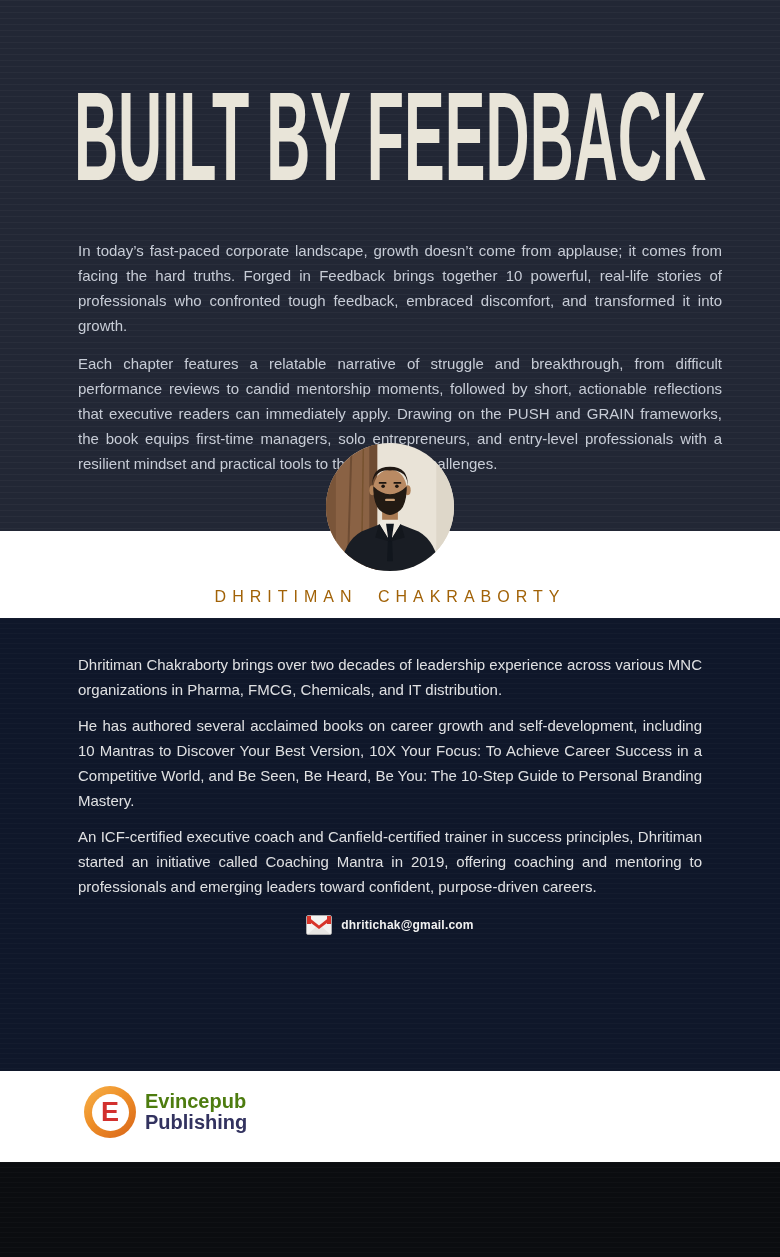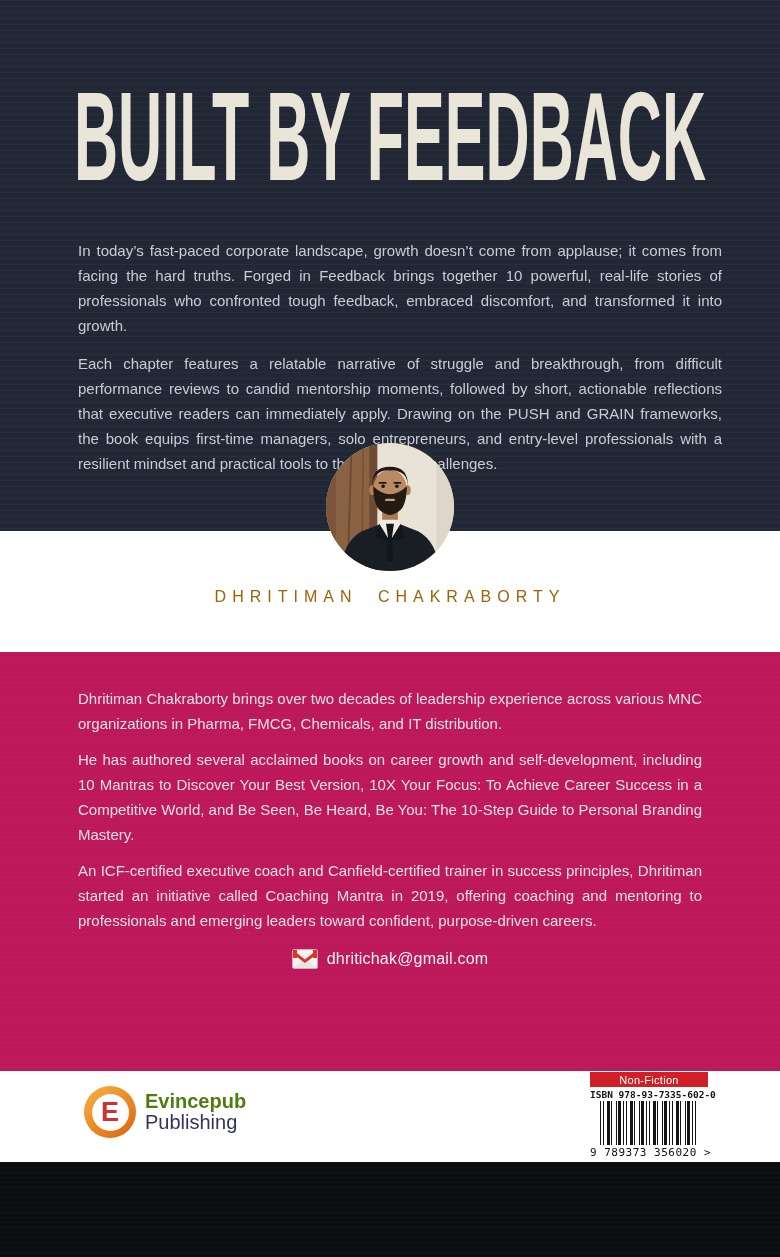--- a/index.html
+++ b/index.html
@@ -19,41 +19,41 @@
   .author-photo{position:absolute;left:326px;top:443px;width:128px;height:128px;border-radius:50%;
         overflow:hidden;z-index:5;}
   .author-photo svg{display:block;width:100%;height:100%;}
 
   
   .author-band{position:absolute;left:0;top:531px;width:780px;height:87px;background:#ffffff;z-index:3;}
   .author-name{position:absolute;left:0;right:0;top:57px;text-align:center;font-size:16px;
         font-weight:500;letter-spacing:6px;word-spacing:10px;color:#a16207;}
 
   
-  .bio-section{position:absolute;left:0;top:652px;width:780px;height:453px;background:#be185d;z-index:2;}
+  .bio-section{position:absolute;left:0;top:618px;width:780px;height:453px;background:#0f172a;z-index:2;}
   .bio-section::after{content:"";position:absolute;inset:0;pointer-events:none;
         background:repeating-linear-gradient(to bottom,rgba(255,255,255,.02) 0 1px,rgba(0,0,0,0) 1px 5px);}
   .bio-inner{position:relative;padding:34px 78px 0;z-index:1;}
   .bio-inner p{margin:0 0 11px;font-size:15px;line-height:25px;text-align:justify;color:#dfe0e2;}
   .email-row{display:flex;justify-content:center;align-items:center;gap:9px;margin-top:16px;}
   .gmail-icon{width:26px;height:20px;flex:0 0 auto;}
-  .email-text{font-size:16px;font-weight:400;color:#f2f2f2;letter-spacing:.2px;}
+  .email-text{font-size:12px;font-weight:700;color:#f2f2f2;letter-spacing:.2px;}
 
   
   .footer-strip{position:absolute;left:0;top:1071px;width:780px;height:91px;background:#ffffff;z-index:4;}
   .publisher-logo{position:absolute;left:84px;top:15px;display:flex;align-items:center;gap:9px;}
   .pub-ring{width:52px;height:52px;border-radius:50%;
         background:linear-gradient(140deg,#f7b24a 0%,#ee8f28 45%,#d86418 100%);
         display:flex;align-items:center;justify-content:center;}
   .pub-ring-inner{width:37px;height:37px;border-radius:50%;background:#fff;
         display:flex;align-items:center;justify-content:center;}
   .pub-initial{font-size:27px;font-weight:700;color:#d2302e;line-height:1;}
   .pub-text{display:flex;flex-direction:column;line-height:21px;}
   .pub-line1{font-size:20px;color:#4d7c0f;font-weight:700;}
-  .pub-line2{font-size:20px;color:#32325f;font-weight:400;}
+  .pub-line2{font-size:20px;color:#32325f;font-weight:700;}
 
   .barcode-block{position:absolute;left:590px;top:1px;width:118px;height:89px;background:#fff;}
   .category-banner{height:15px;background:#cf2027;color:#fff;font-size:11px;font-weight:500;
         display:flex;align-items:center;justify-content:center;letter-spacing:.3px;}
   .isbn-text{font-family:"DejaVu Sans Mono",monospace;font-size:9.5px;font-weight:700;color:#141414;
         text-align:center;margin-top:2px;letter-spacing:0;white-space:nowrap;}
   .barcode-bars{height:44px;margin:1px 10px 0;background:repeating-linear-gradient(90deg,
         #141414 0 1.5px,#ffffff 1.5px 3px,
         #141414 3px 4px,#ffffff 4px 7.5px,
         #141414 7.5px 10px,#ffffff 10px 11px,
@@ -139,23 +139,17 @@
         <div class="pub-ring-inner">
           <span class="pub-initial">E</span>
         </div>
       </div>
       <div class="pub-text">
         <span class="pub-line1">Evincepub</span>
         <span class="pub-line2">Publishing</span>
       </div>
     </div>
 
-    <div class="barcode-block">
-      <div class="category-banner">Non-Fiction</div>
-      <div class="isbn-text">ISBN 978-93-7335-602-0</div>
-      <div class="barcode-bars"></div>
-      <div class="barcode-number">9 789373 356020 &gt;</div>
-    </div>
   </div>
 
   <div class="bottom-strip"></div>
 
 </div>
 
 </body></html>

